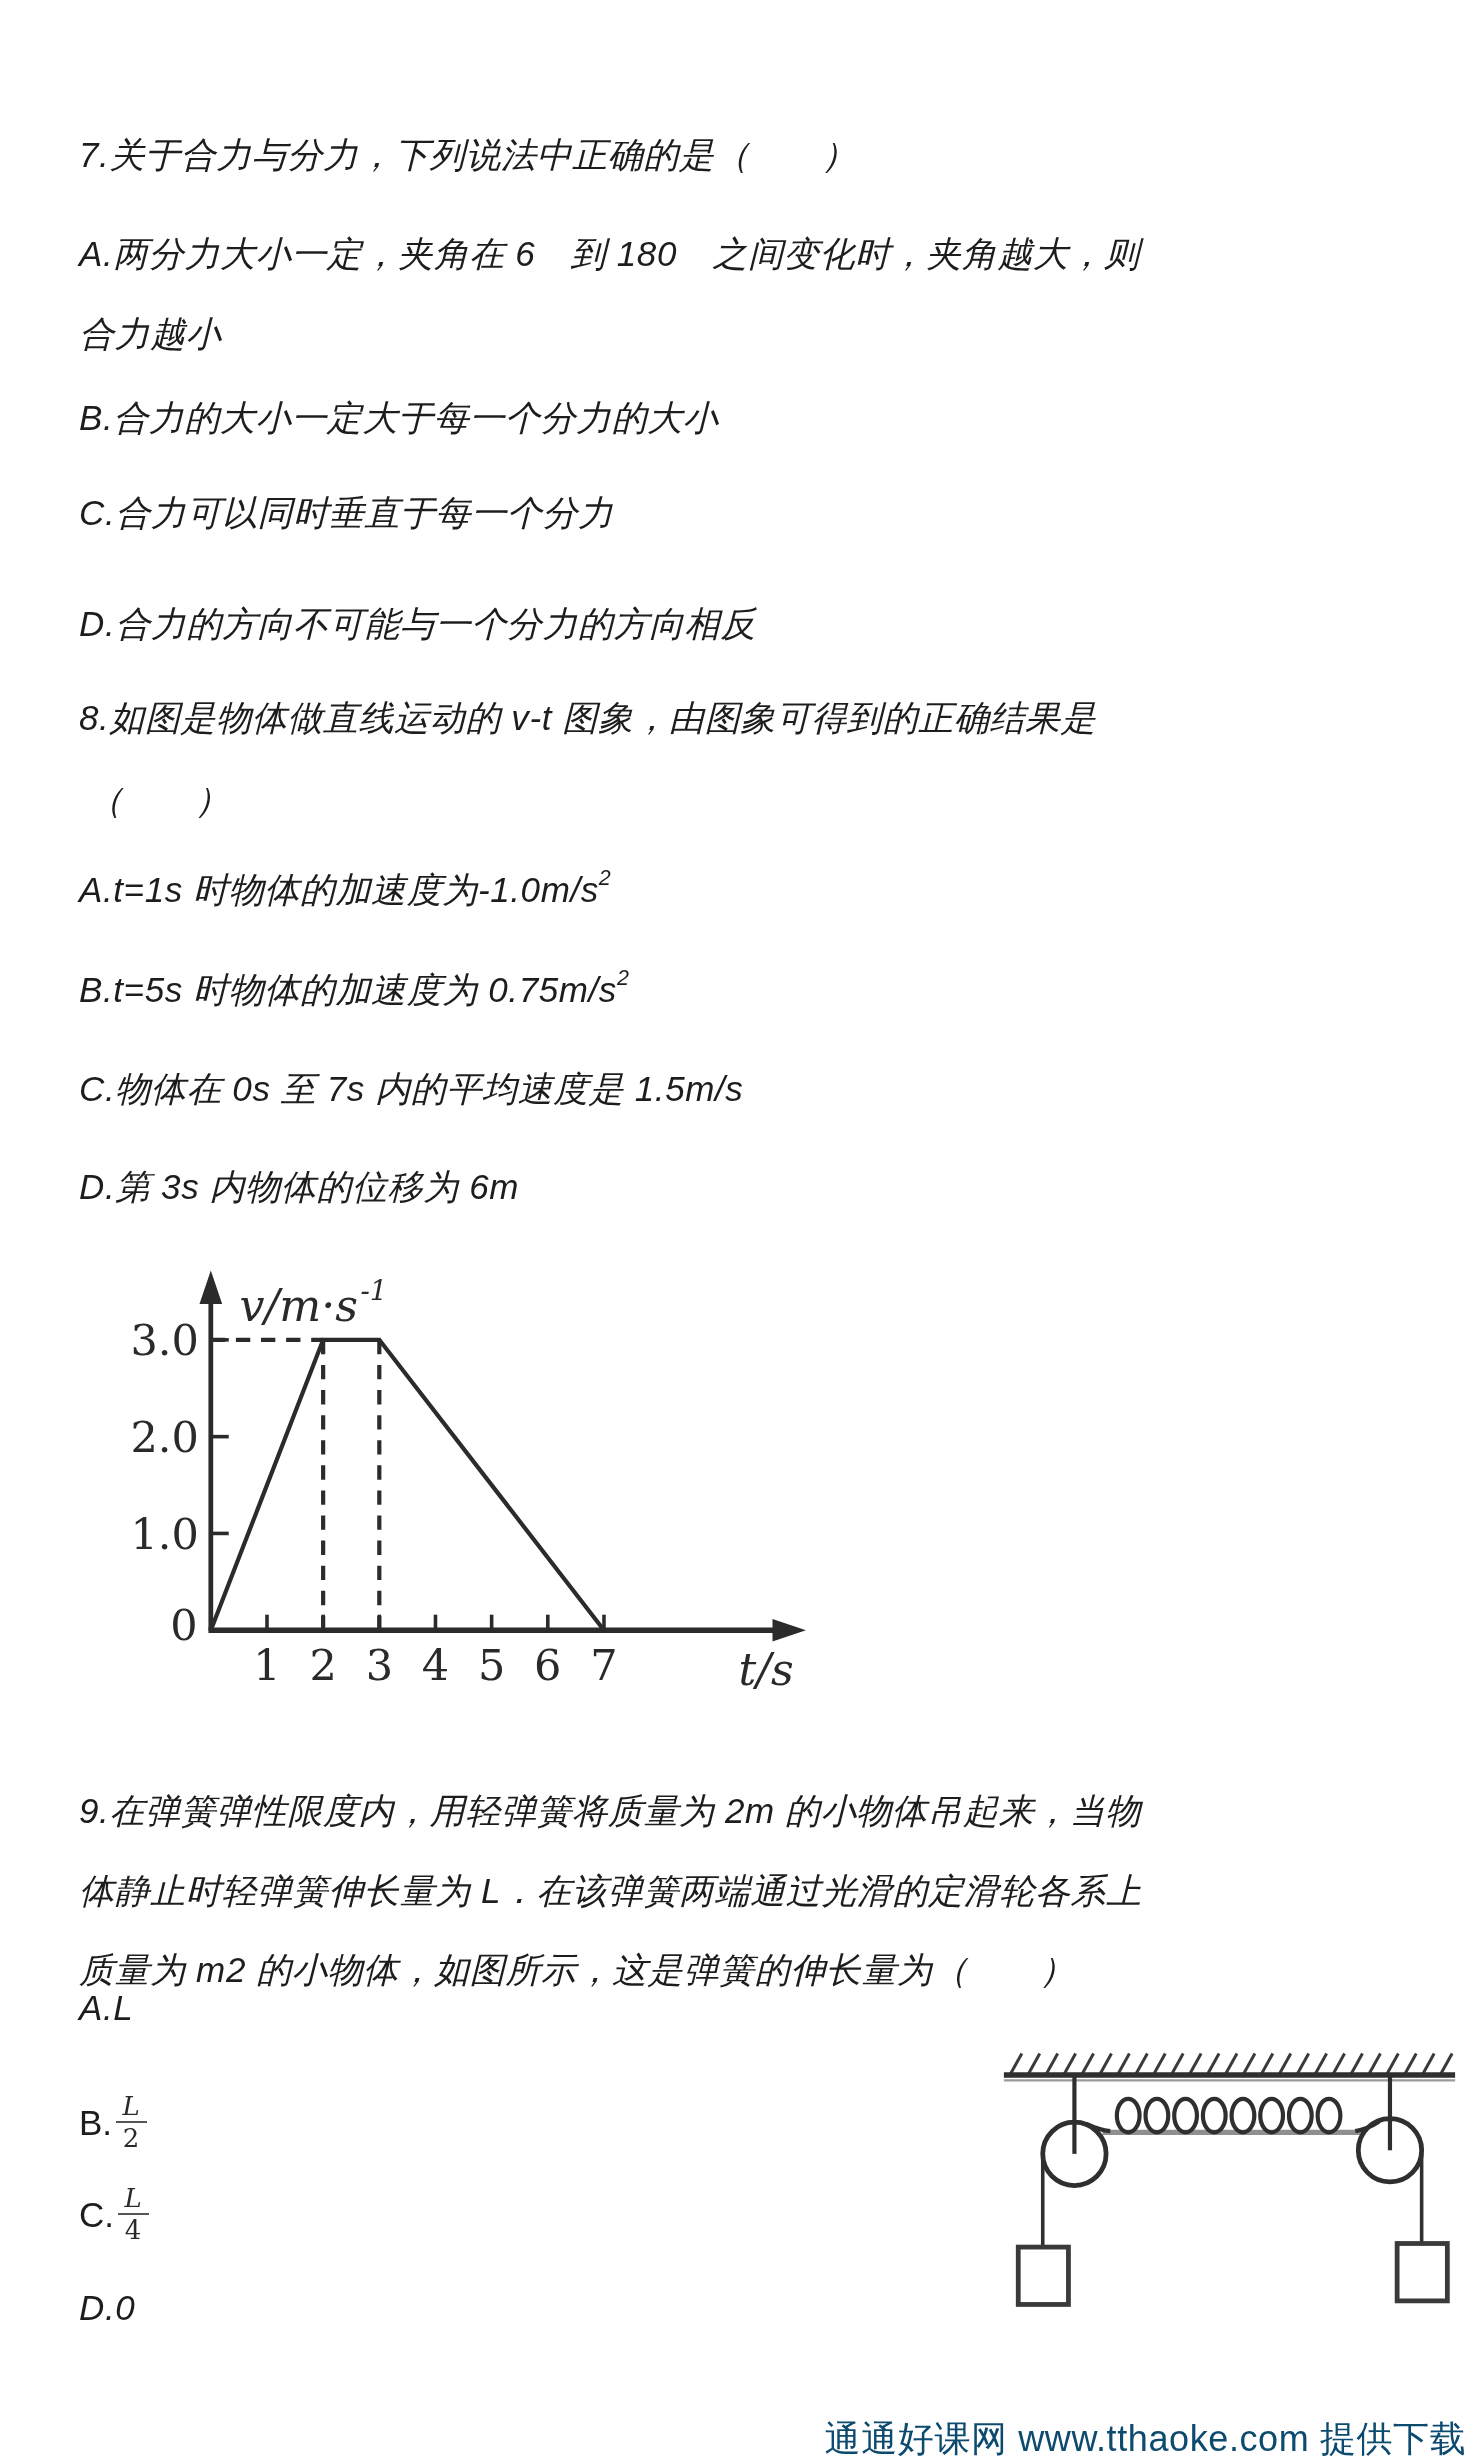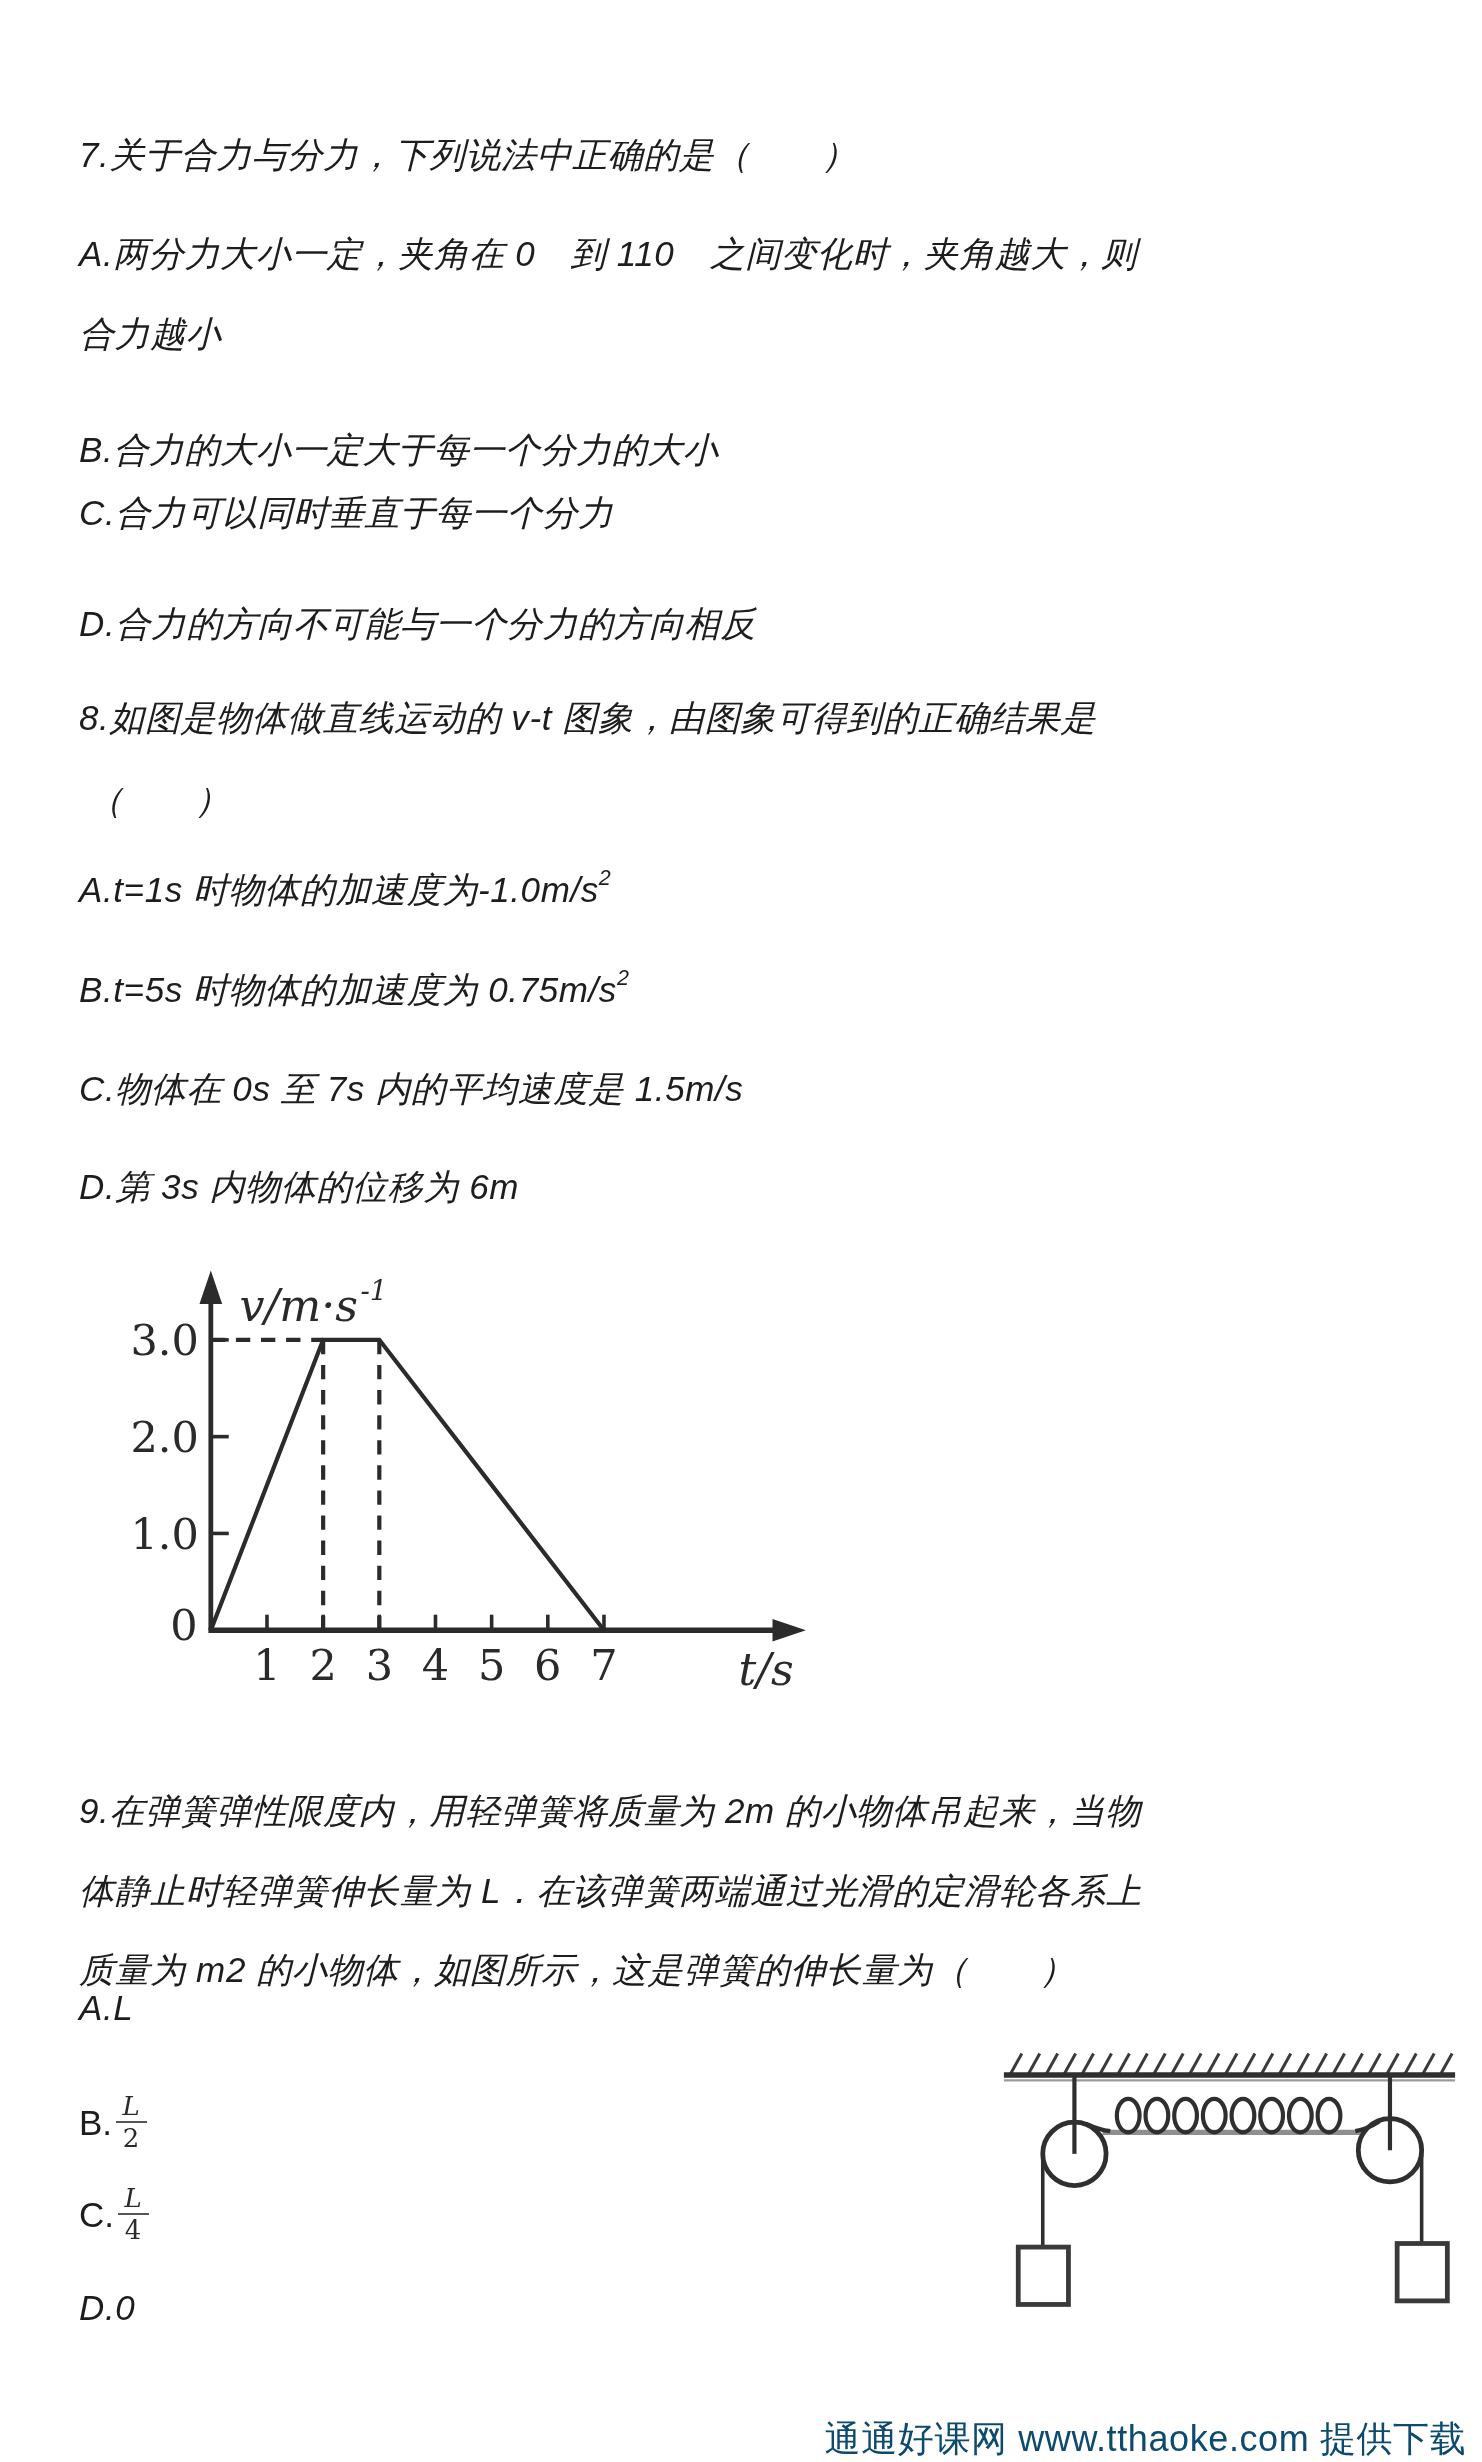--- a/index.html
+++ b/index.html
@@ -24,23 +24,23 @@
   #pulley-fig{position:absolute;left:980px;top:2027px;}
   .footer{
     position:absolute;right:16.7px;top:2415px;white-space:nowrap;
     font-size:36px;color:#0c4a6e;letter-spacing:0.6px;
   }
 </style>
 </head>
 <body>
 
 <div class="tline" style="top:135px">7.关于合力与分力，下列说法中正确的是（　　）</div>
-<div class="tline" style="top:234px">A.两分力大小一定，夹角在 0　到 110　之间变化时，夹角越大，则</div>
+<div class="tline" style="top:234px">A.两分力大小一定，夹角在 6　到 180　之间变化时，夹角越大，则</div>
 <div class="tline" style="top:314px">合力越小</div>
-<div class="tline" style="top:430px">B.合力的大小一定大于每一个分力的大小</div>
+<div class="tline" style="top:398px">B.合力的大小一定大于每一个分力的大小</div>
 <div class="tline" style="top:493px">C.合力可以同时垂直于每一个分力</div>
 <div class="tline" style="top:604px">D.合力的方向不可能与一个分力的方向相反</div>
 
 <div class="tline" style="top:698px">8.如图是物体做直线运动的 v-t 图象，由图象可得到的正确结果是</div>
 <div class="tline" style="top:780px;left:88px">（　　）</div>
 <div class="tline" style="top:870px"><span>A.t=1s 时物体的加速度为-1.0m/s</span><sup>2</sup></div>
 <div class="tline" style="top:970px"><span>B.t=5s 时物体的加速度为 0.75m/s</span><sup>2</sup></div>
 <div class="tline" style="top:1069px">C.物体在 0s 至 7s 内的平均速度是 1.5m/s</div>
 <div class="tline" style="top:1167px">D.第 3s 内物体的位移为 6m</div>
 

